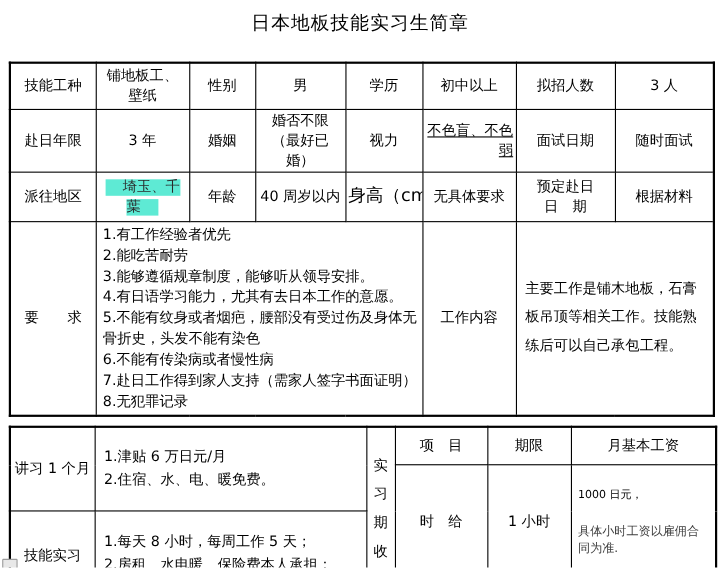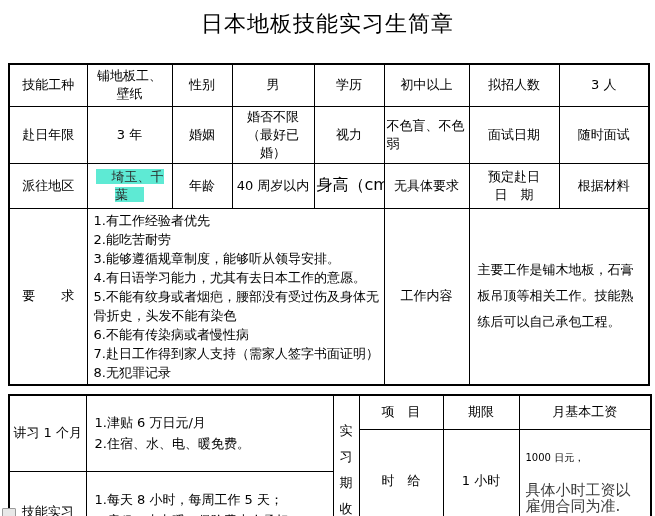--- a/index.html
+++ b/index.html
@@ -3,21 +3,21 @@
 <meta charset="utf-8">
 <style>
   html, body { margin: 0; padding: 0; background: #ffffff; }
   body {
     width: 655px; height: 516px; overflow: hidden; position: relative;
     font-family: "DejaVu Sans", sans-serif;
     color: #000;
   }
   .title {
     text-align: center;
-    font-size: 22px;
+    font-size: 17px;
     padding: 9px 0 10px 0;
     letter-spacing: 1px;
   }
   table {
     border-collapse: collapse;
     table-layout: fixed;
     margin-left: 8px;
     border: 2px solid #000;
     margin-top: 14px;
   }
@@ -25,21 +25,21 @@
     border: 1px solid #000;
     font-size: 13px;
     text-align: center;
     vertical-align: middle;
     white-space: pre-line;
     padding: 1px 2px;
     overflow: hidden;
   }
   .t1 { width: 642px; }
   .t2 { width: 642px; margin-top: 8px; }
-  .la { text-align: left; }
+  .la { text-align: right; text-decoration: underline; }
   .nw { white-space: nowrap; font-size: 16px; }
   .req {
     line-height: 19px;
     padding: 2px 2px 2px 6px;
     text-align: left;
     vertical-align: middle;
   }
   .work {
     line-height: 26px;
     text-align: left;
@@ -55,21 +55,21 @@
     padding: 0;
     font-size: 13px;
   }
   .hl {
     background: #5eead4;
     color: #2a2a2a;
     padding: 0 16px;
   }
   .wage-cell { text-align: left; padding: 3px 6px; vertical-align: middle; }
   .wage-main { font-size: 10px; line-height: 19px; }
-  .wage-note { font-size: 15px; line-height: 16px; color: #3c3c3c; }
+  .wage-note { font-size: 11px; line-height: 16px; color: #3c3c3c; }
   .handle-icon {
     position: absolute;
     left: 2px; top: 508px;
     width: 12px; height: 9px;
     background: #e8e8e8;
     border: 1px solid #9a9a9a;
     border-radius: 1px;
   }
   .h42 { height: 42px; } .h46 { height: 46px; } .h45 { height: 45px; } .h173 { height: 173px; }
   .h35 { height: 35px; } .h42b { height: 42px; } .h33 { height: 33px; padding-left: 32px; } .h38 { height: 38px; }

